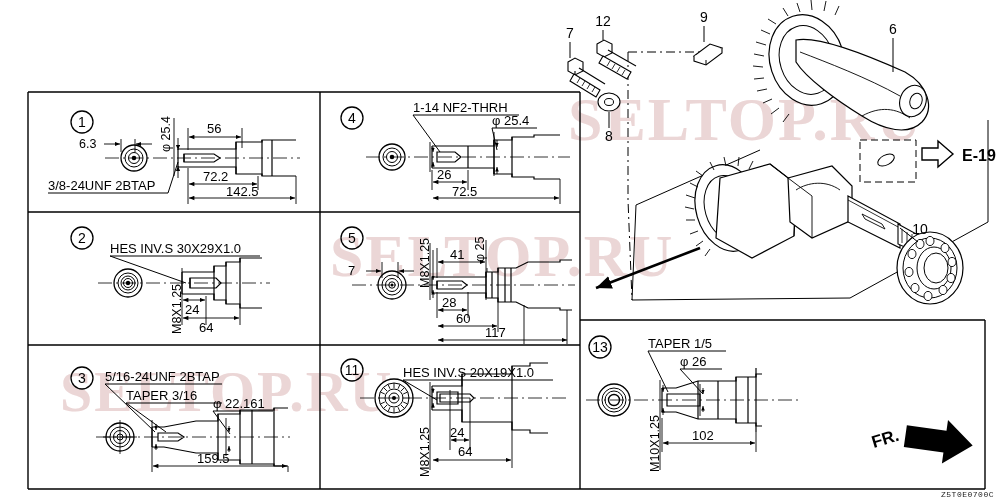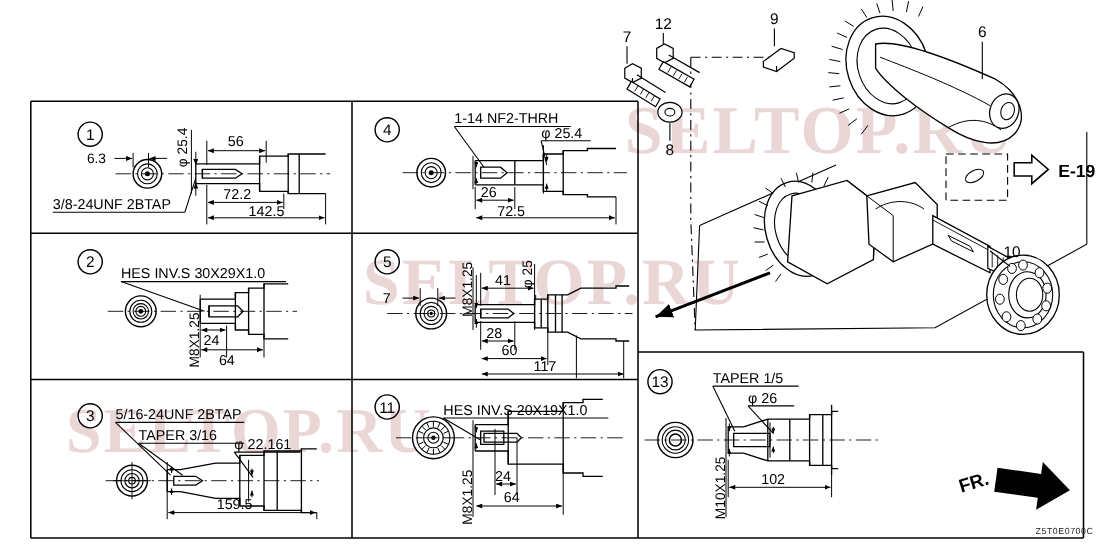--- a/index.html
+++ b/index.html
@@ -3,22 +3,22 @@
 <meta charset="utf-8">
 <style>
   html,body{margin:0;padding:0;background:#fff;}
   body{width:1000px;height:500px;overflow:hidden;
        font-family:"Liberation Sans","DejaVu Sans",sans-serif;color:#000;}
   #root{position:relative;width:1000px;height:500px;background:#fff;}
   svg{display:block;}
   .wm{position:absolute;font-family:"Liberation Serif","DejaVu Serif",serif;
       font-weight:bold;color:#e8cfcf;opacity:.85;white-space:nowrap;
       letter-spacing:2px;pointer-events:none;user-select:none;}
-  .code{position:absolute;right:6px;bottom:12px;font-size:8px;
-        font-family:Liberation Sans, sans-serif;color:#222;letter-spacing:.5px;
+  .code{position:absolute;right:6px;bottom:0px;font-size:8px;
+        font-family:Liberation Mono, monospace;color:#222;letter-spacing:.5px;
         overflow:hidden;height:10px;}
 </style>
 </head>
 <body>
 
 <div id="root">
 
   <div class="wm" style="left:568px;top:84px;font-size:62px;">SELTOP.RU</div>
   <div class="wm" style="left:330px;top:222px;font-size:60px;">SELTOP.RU</div>
   <div class="wm" style="left:60px;top:358px;font-size:58px;">SELTOP.RU</div>

